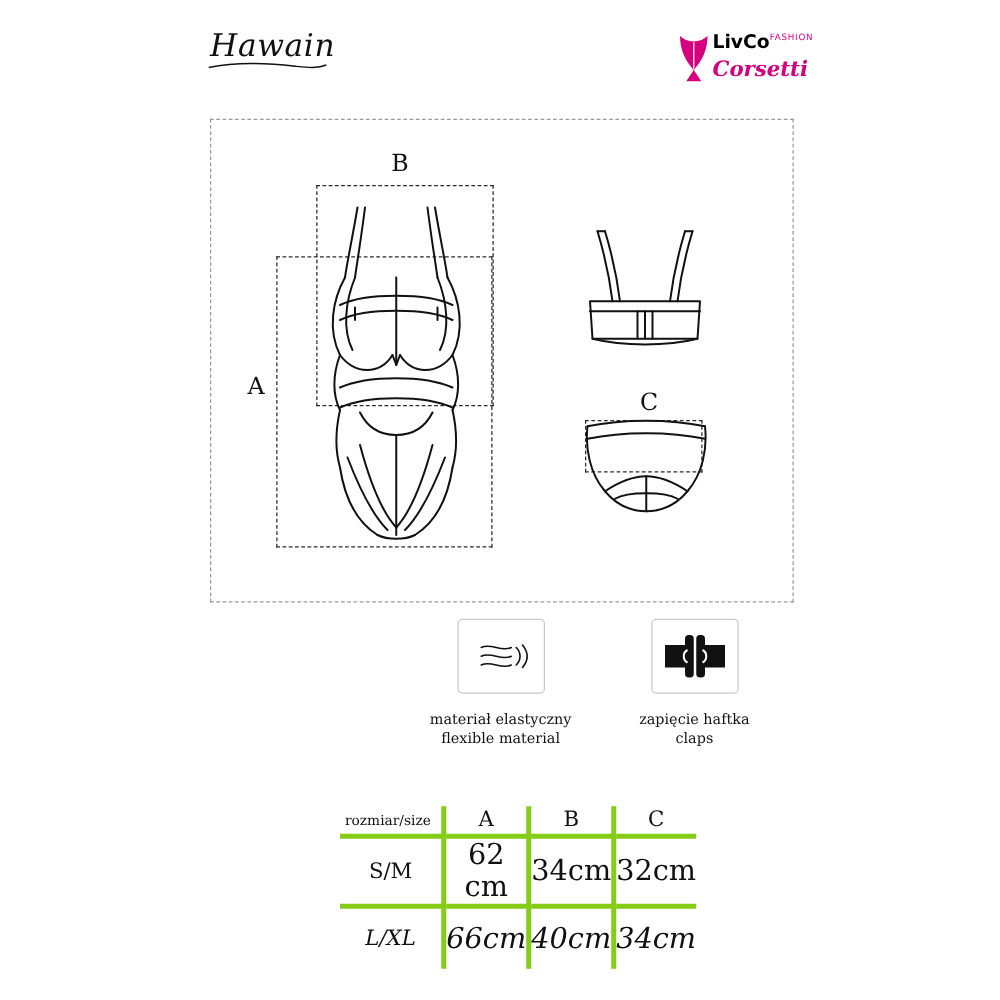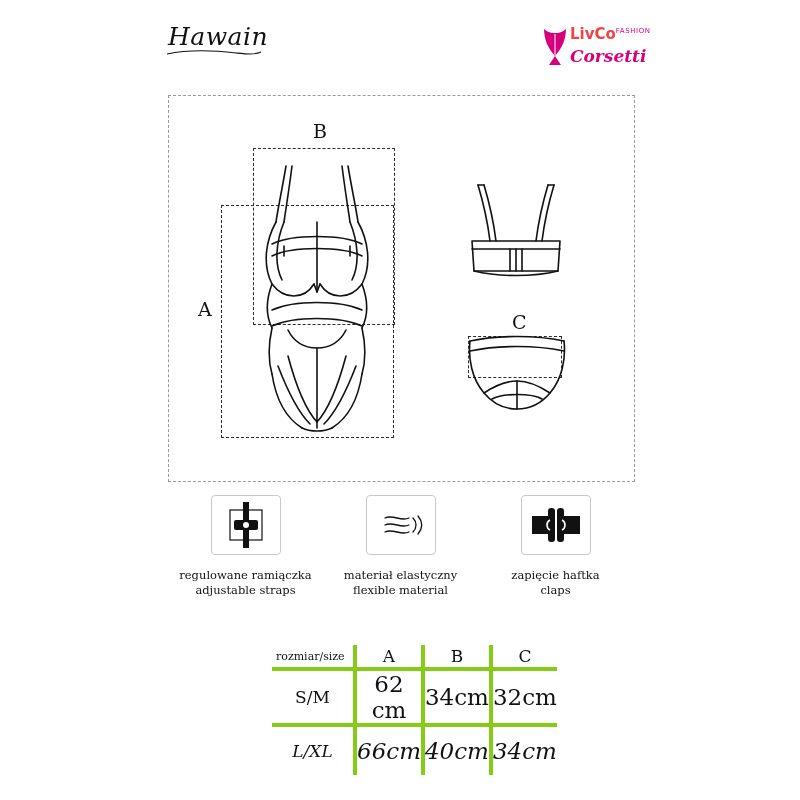--- a/index.html
+++ b/index.html
@@ -58,21 +58,21 @@
   .brand-text {
     position: absolute;
     left: 30px;
     top: 2px;
     line-height: 1.0;
   }
   .brand-livco {
     font-family: "DejaVu Sans", sans-serif;
     font-weight: bold;
     font-size: 15px;
-    color: #ef4444;
+    color: #000000;
     letter-spacing: 0px;
   }
   .brand-fashion {
     font-family: "DejaVu Sans", sans-serif;
     font-size: 7px;
     color: #d6007f;
     letter-spacing: 0.6px;
     vertical-align: super;
   }
   .brand-corsetti {
@@ -297,34 +297,20 @@
       <path d="M8 8 C 6 26, 10 46, 22 60 C 32 72, 44 76, 55 76 C 66 76, 78 72, 88 60 C 100 46, 104 26, 102 8"></path>
       <path d="M8 18 C 36 12, 74 12, 102 18"></path>
       <path d="M22 60 C 34 52, 46 48, 55 48 C 64 48, 76 52, 88 60"></path>
       <path d="M55 48 L 55 76"></path>
       <path d="M30 66 C 40 60, 70 60, 80 66"></path>
     </g>
   </svg>
 
   <div class="features">
 
-    <div class="feature feature-1">
-      <div class="feature-icon-box">
-        <svg width="68" height="58" viewBox="0 0 68 58">
-          <rect x="18" y="14" width="32" height="30" fill="none" stroke="#111" stroke-width="1.2"></rect>
-          <rect x="31" y="6" width="6" height="46" fill="#111"></rect>
-          <rect x="22" y="24" width="24" height="10" rx="2" fill="#111"></rect>
-          <circle cx="34" cy="29" r="3" fill="#fff"></circle>
-        </svg>
-      </div>
-      <div class="feature-caption">
-        <span>regulowane ramiączka</span>
-        <span class="l2">adjustable straps</span>
-      </div>
-    </div>
 
     <div class="feature feature-2">
       <div class="feature-icon-box">
         <svg width="68" height="58" viewBox="0 0 68 58">
           <g fill="none" stroke="#111" stroke-width="1.3" stroke-linecap="round">
             <path d="M18 22 C 26 18, 34 26, 42 22"></path>
             <path d="M18 29 C 26 25, 34 33, 42 29"></path>
             <path d="M18 36 C 26 32, 34 40, 42 36"></path>
             <path d="M46 22 C 50 26, 50 32, 46 36"></path>
             <path d="M51 20 C 56 26, 56 32, 51 38"></path>

